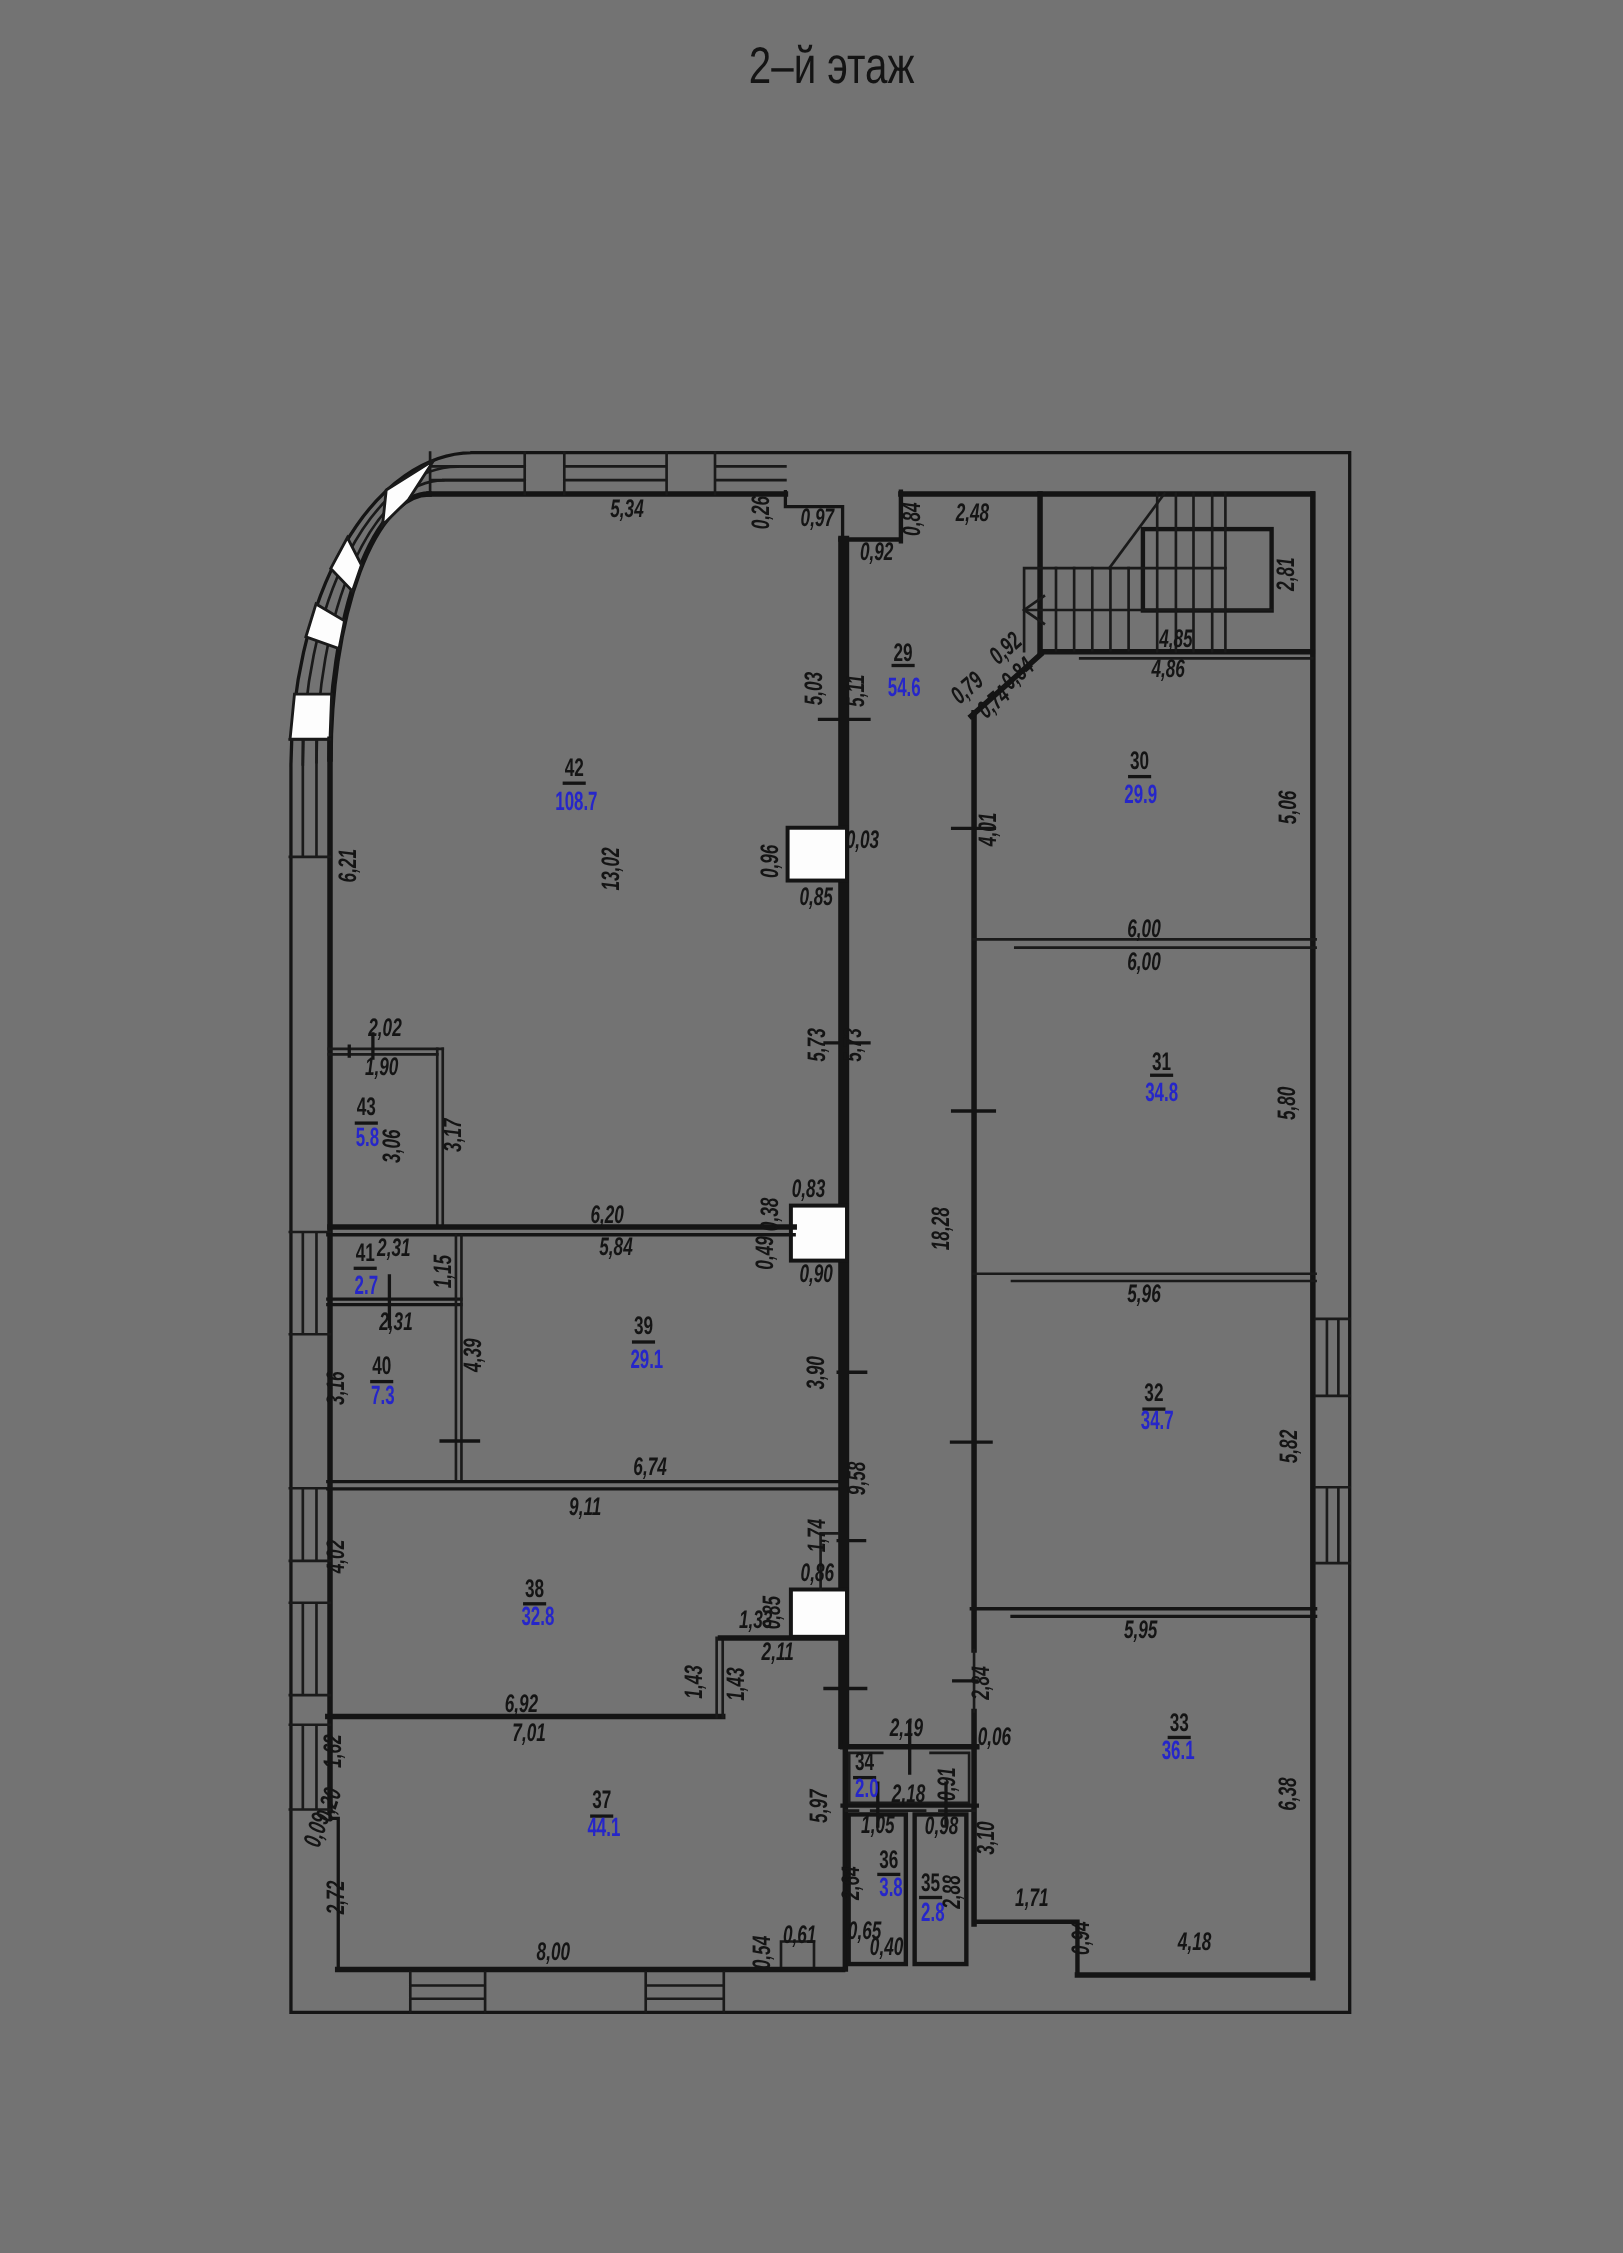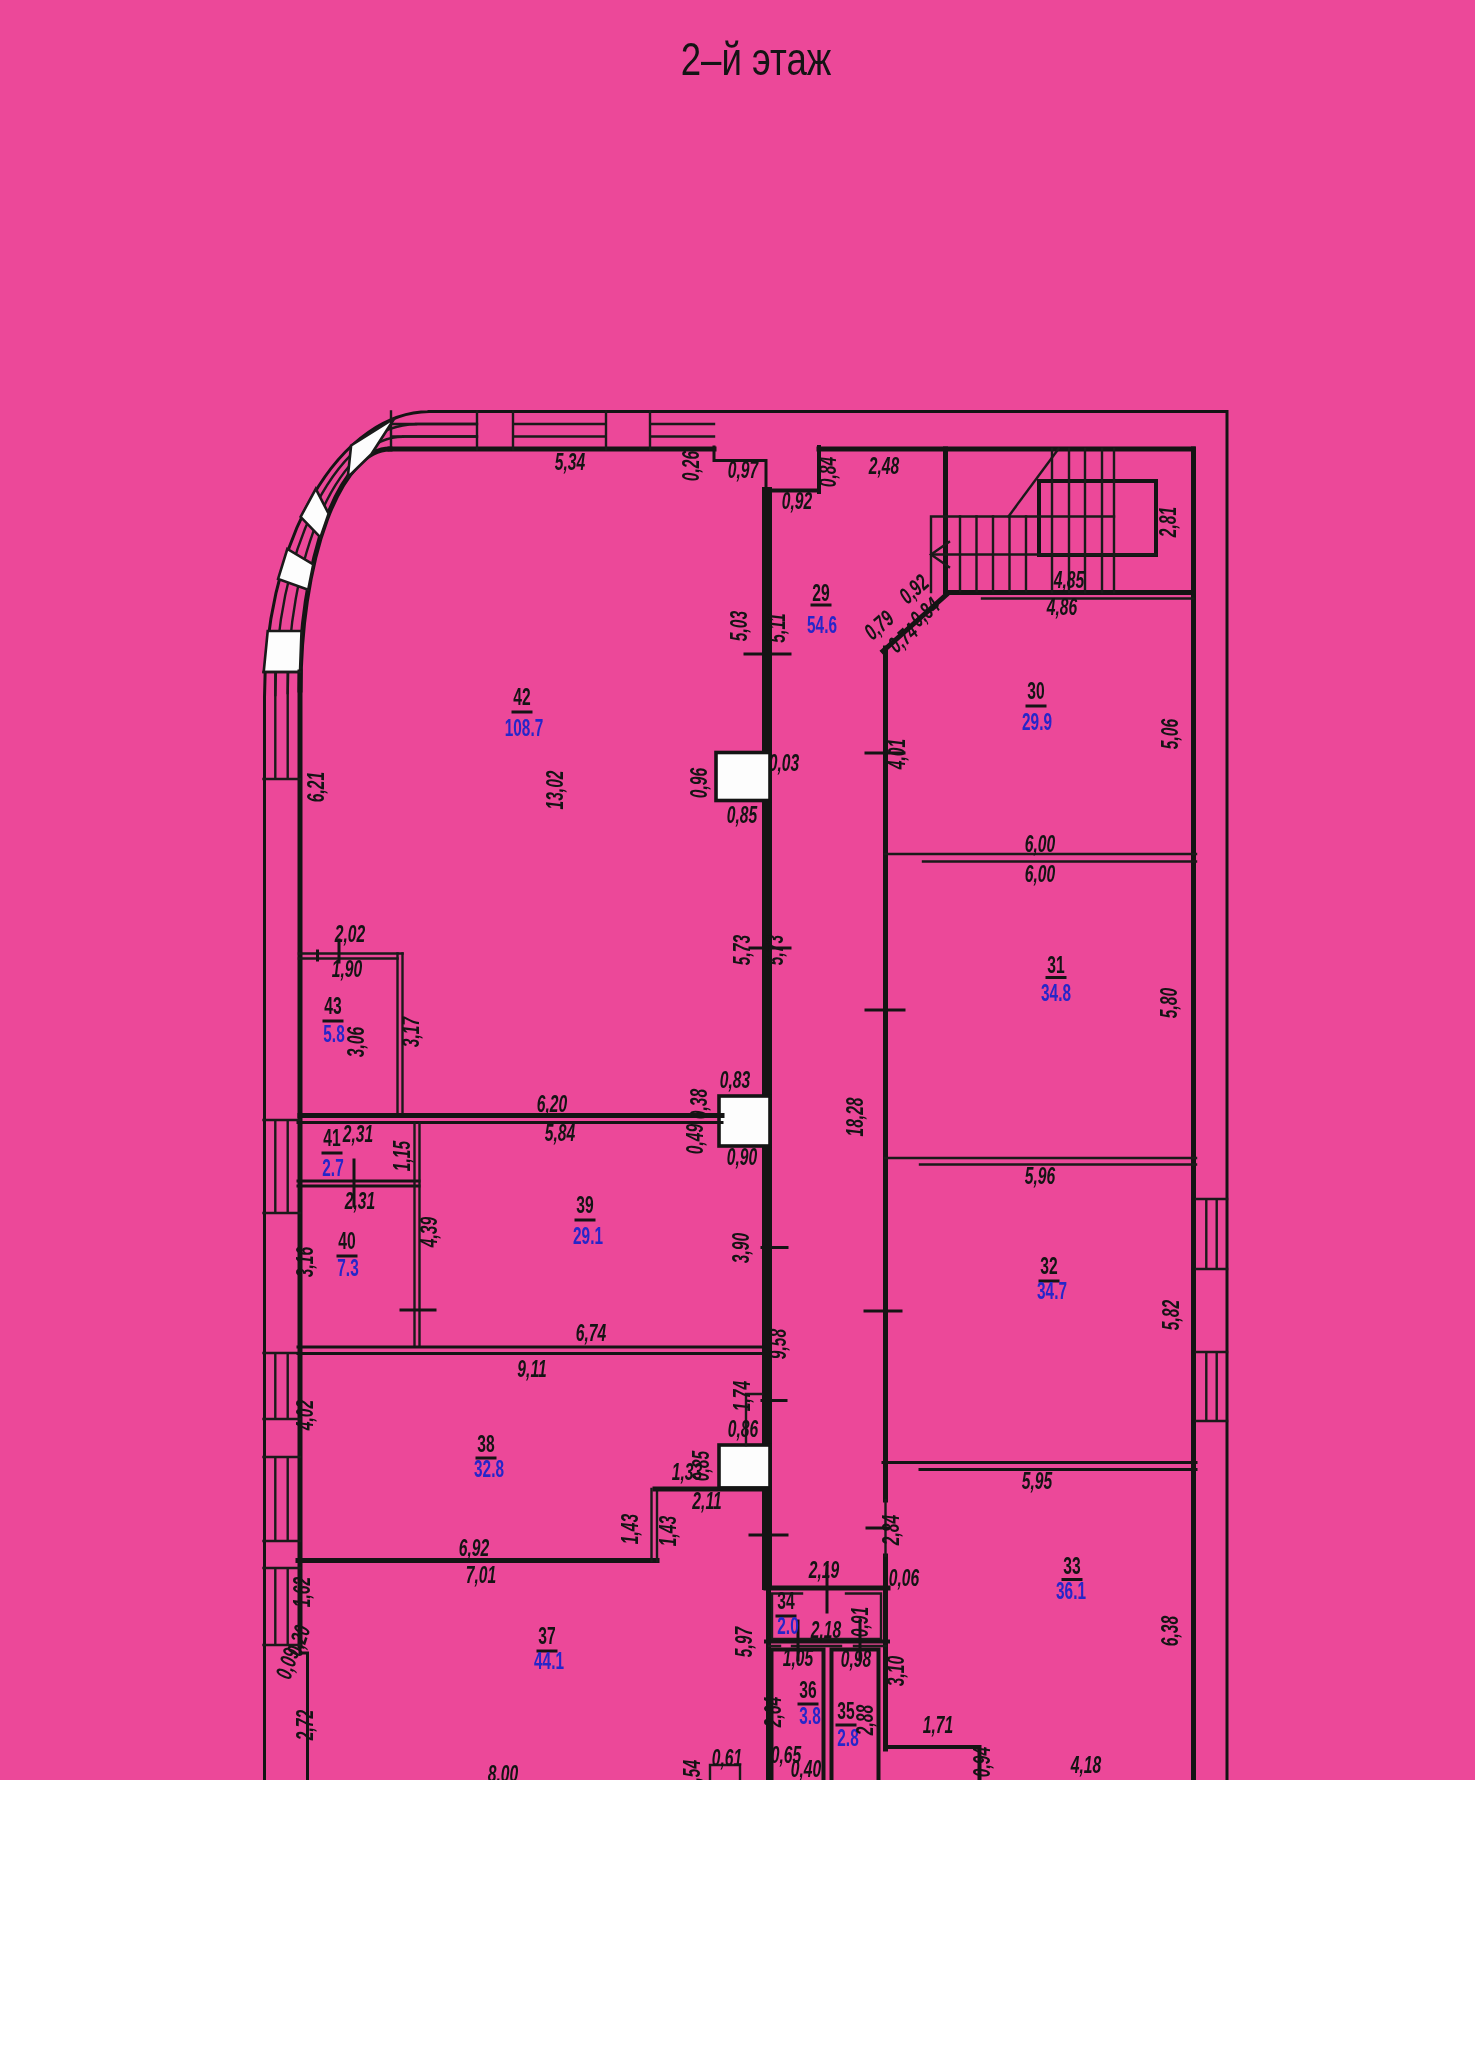--- a/index.html
+++ b/index.html
@@ -1,16 +1,16 @@
 <!DOCTYPE html>
 <html><head>
 <meta charset="utf-8">
 <style>
   html,body{margin:0;padding:0;background:#fff;}
-  #page{position:relative;width:1475px;height:1780px;background:#ec4899;overflow:hidden;}
+  #page{position:relative;width:1475px;height:2048px;background:#737373;overflow:hidden;}
   svg{position:absolute;left:0;top:0;}
   .w5{stroke:#141414;stroke-width:5;fill:none;stroke-linecap:square;}
   .w4{stroke:#141414;stroke-width:4;fill:none;stroke-linecap:square;}
   .w3{stroke:#141414;stroke-width:3;fill:none;stroke-linecap:square;}
   .w2{stroke:#1a1a1a;stroke-width:2.4;fill:none;stroke-linecap:square;}
   .w10{stroke:#141414;stroke-width:10;fill:none;stroke-linecap:square;}
   .pier{fill:#fdfdfd;stroke:#1a1a1a;stroke-width:2.6;}
   .col{fill:#fdfdfd;stroke:#141414;stroke-width:3.6;}
   .dim{font-family:"Liberation Sans",sans-serif;font-style:italic;font-weight:700;font-size:23px;fill:#141414;text-anchor:middle;}
   .rn{font-family:"Liberation Sans",sans-serif;font-weight:700;font-size:23px;fill:#141414;text-anchor:middle;}

